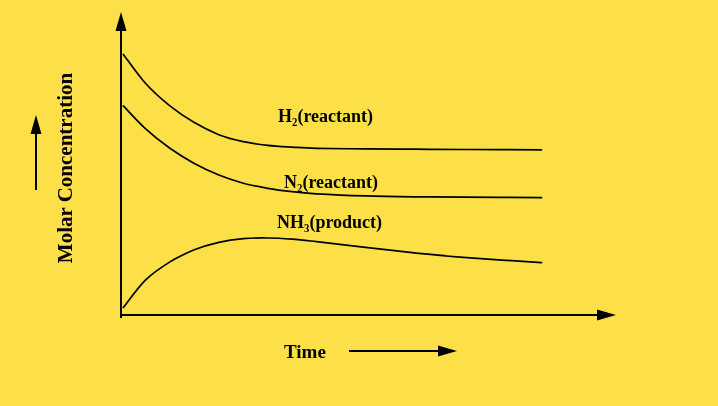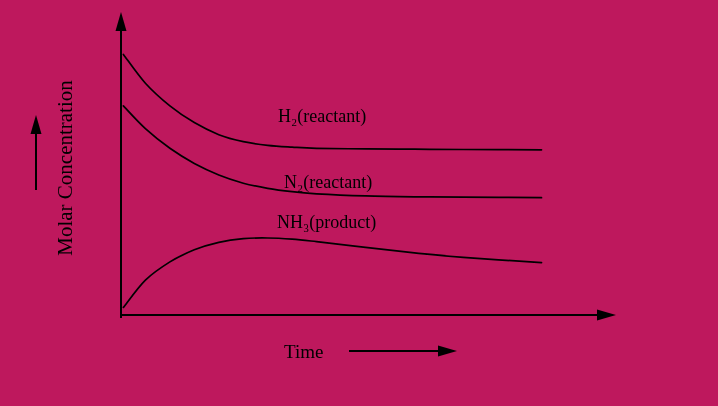--- a/index.html
+++ b/index.html
@@ -5,22 +5,23 @@
   html, body {
     margin: 0;
     padding: 0;
     background: #ffffff;
     font-family: "Liberation Serif", serif;
   }
   .page {
     position: relative;
     width: 718px;
     height: 406px;
-    background: #be185d;
+    background: #fde047;
     overflow: hidden;
+    font-weight: bold;
   }
   svg {
     display: block;
   }
   .axis-line, .arrow-line {
     stroke: #000000;
     stroke-width: 2;
     fill: none;
   }
   .arrow-head {

